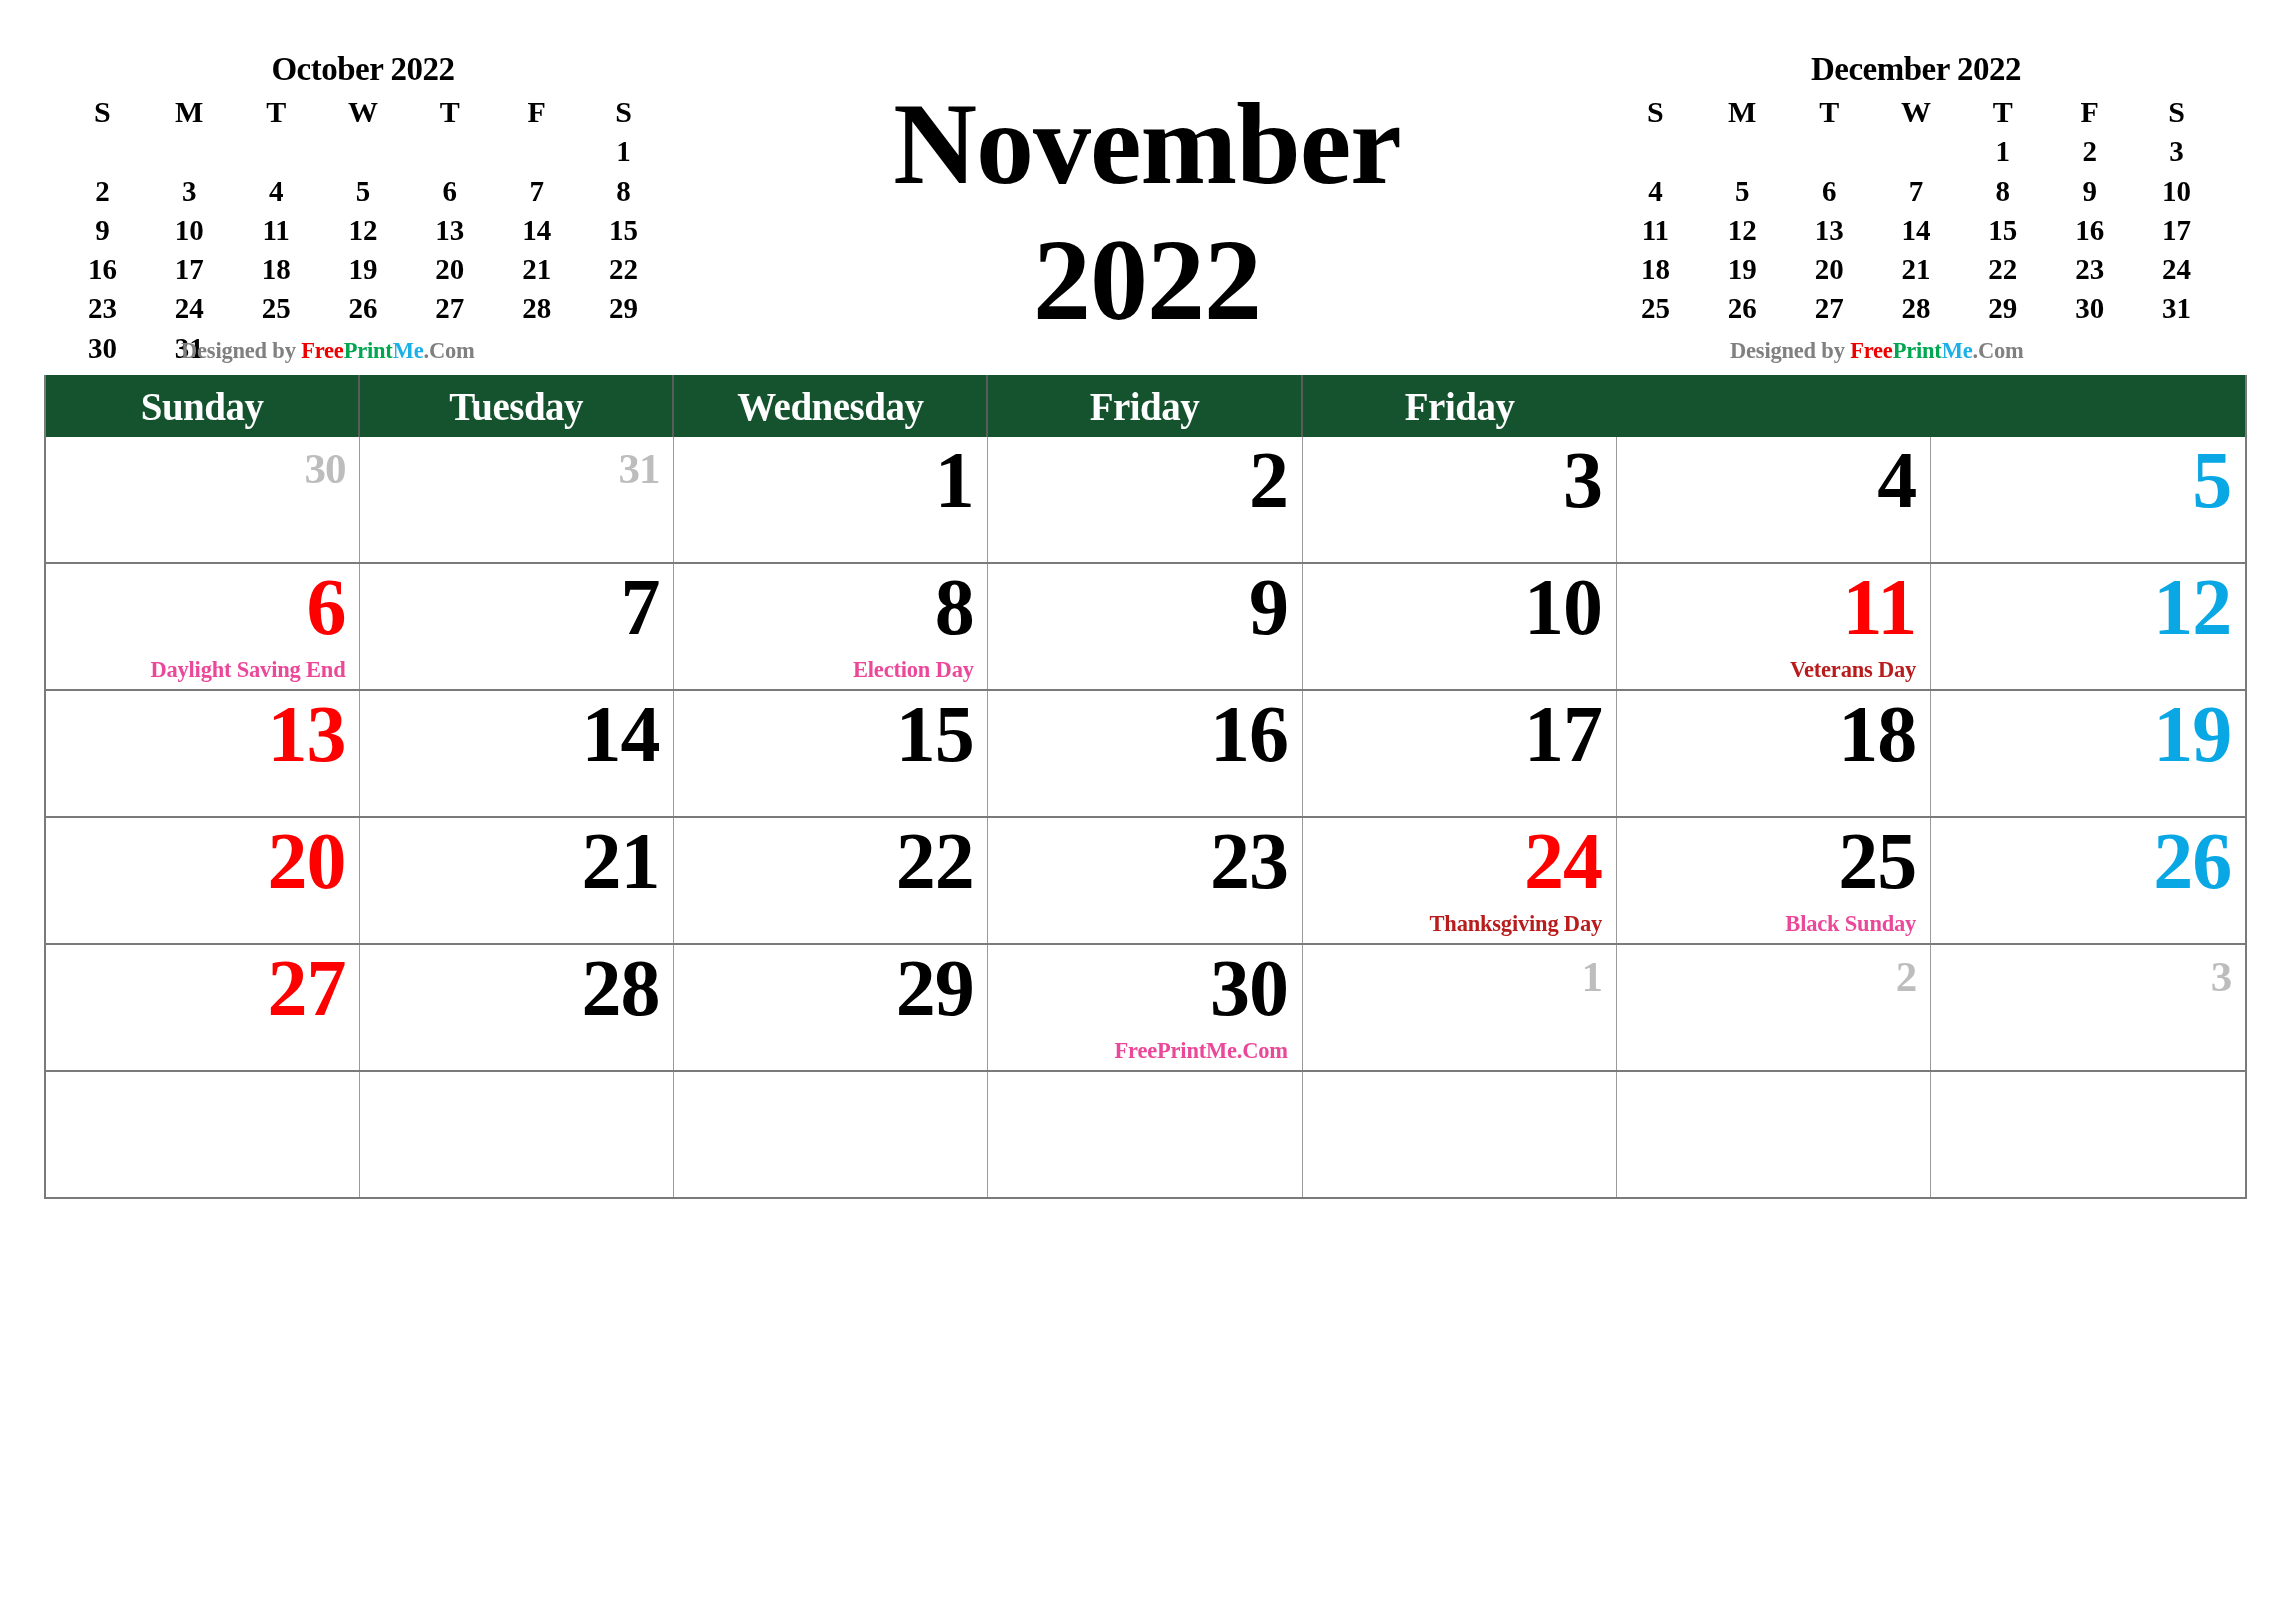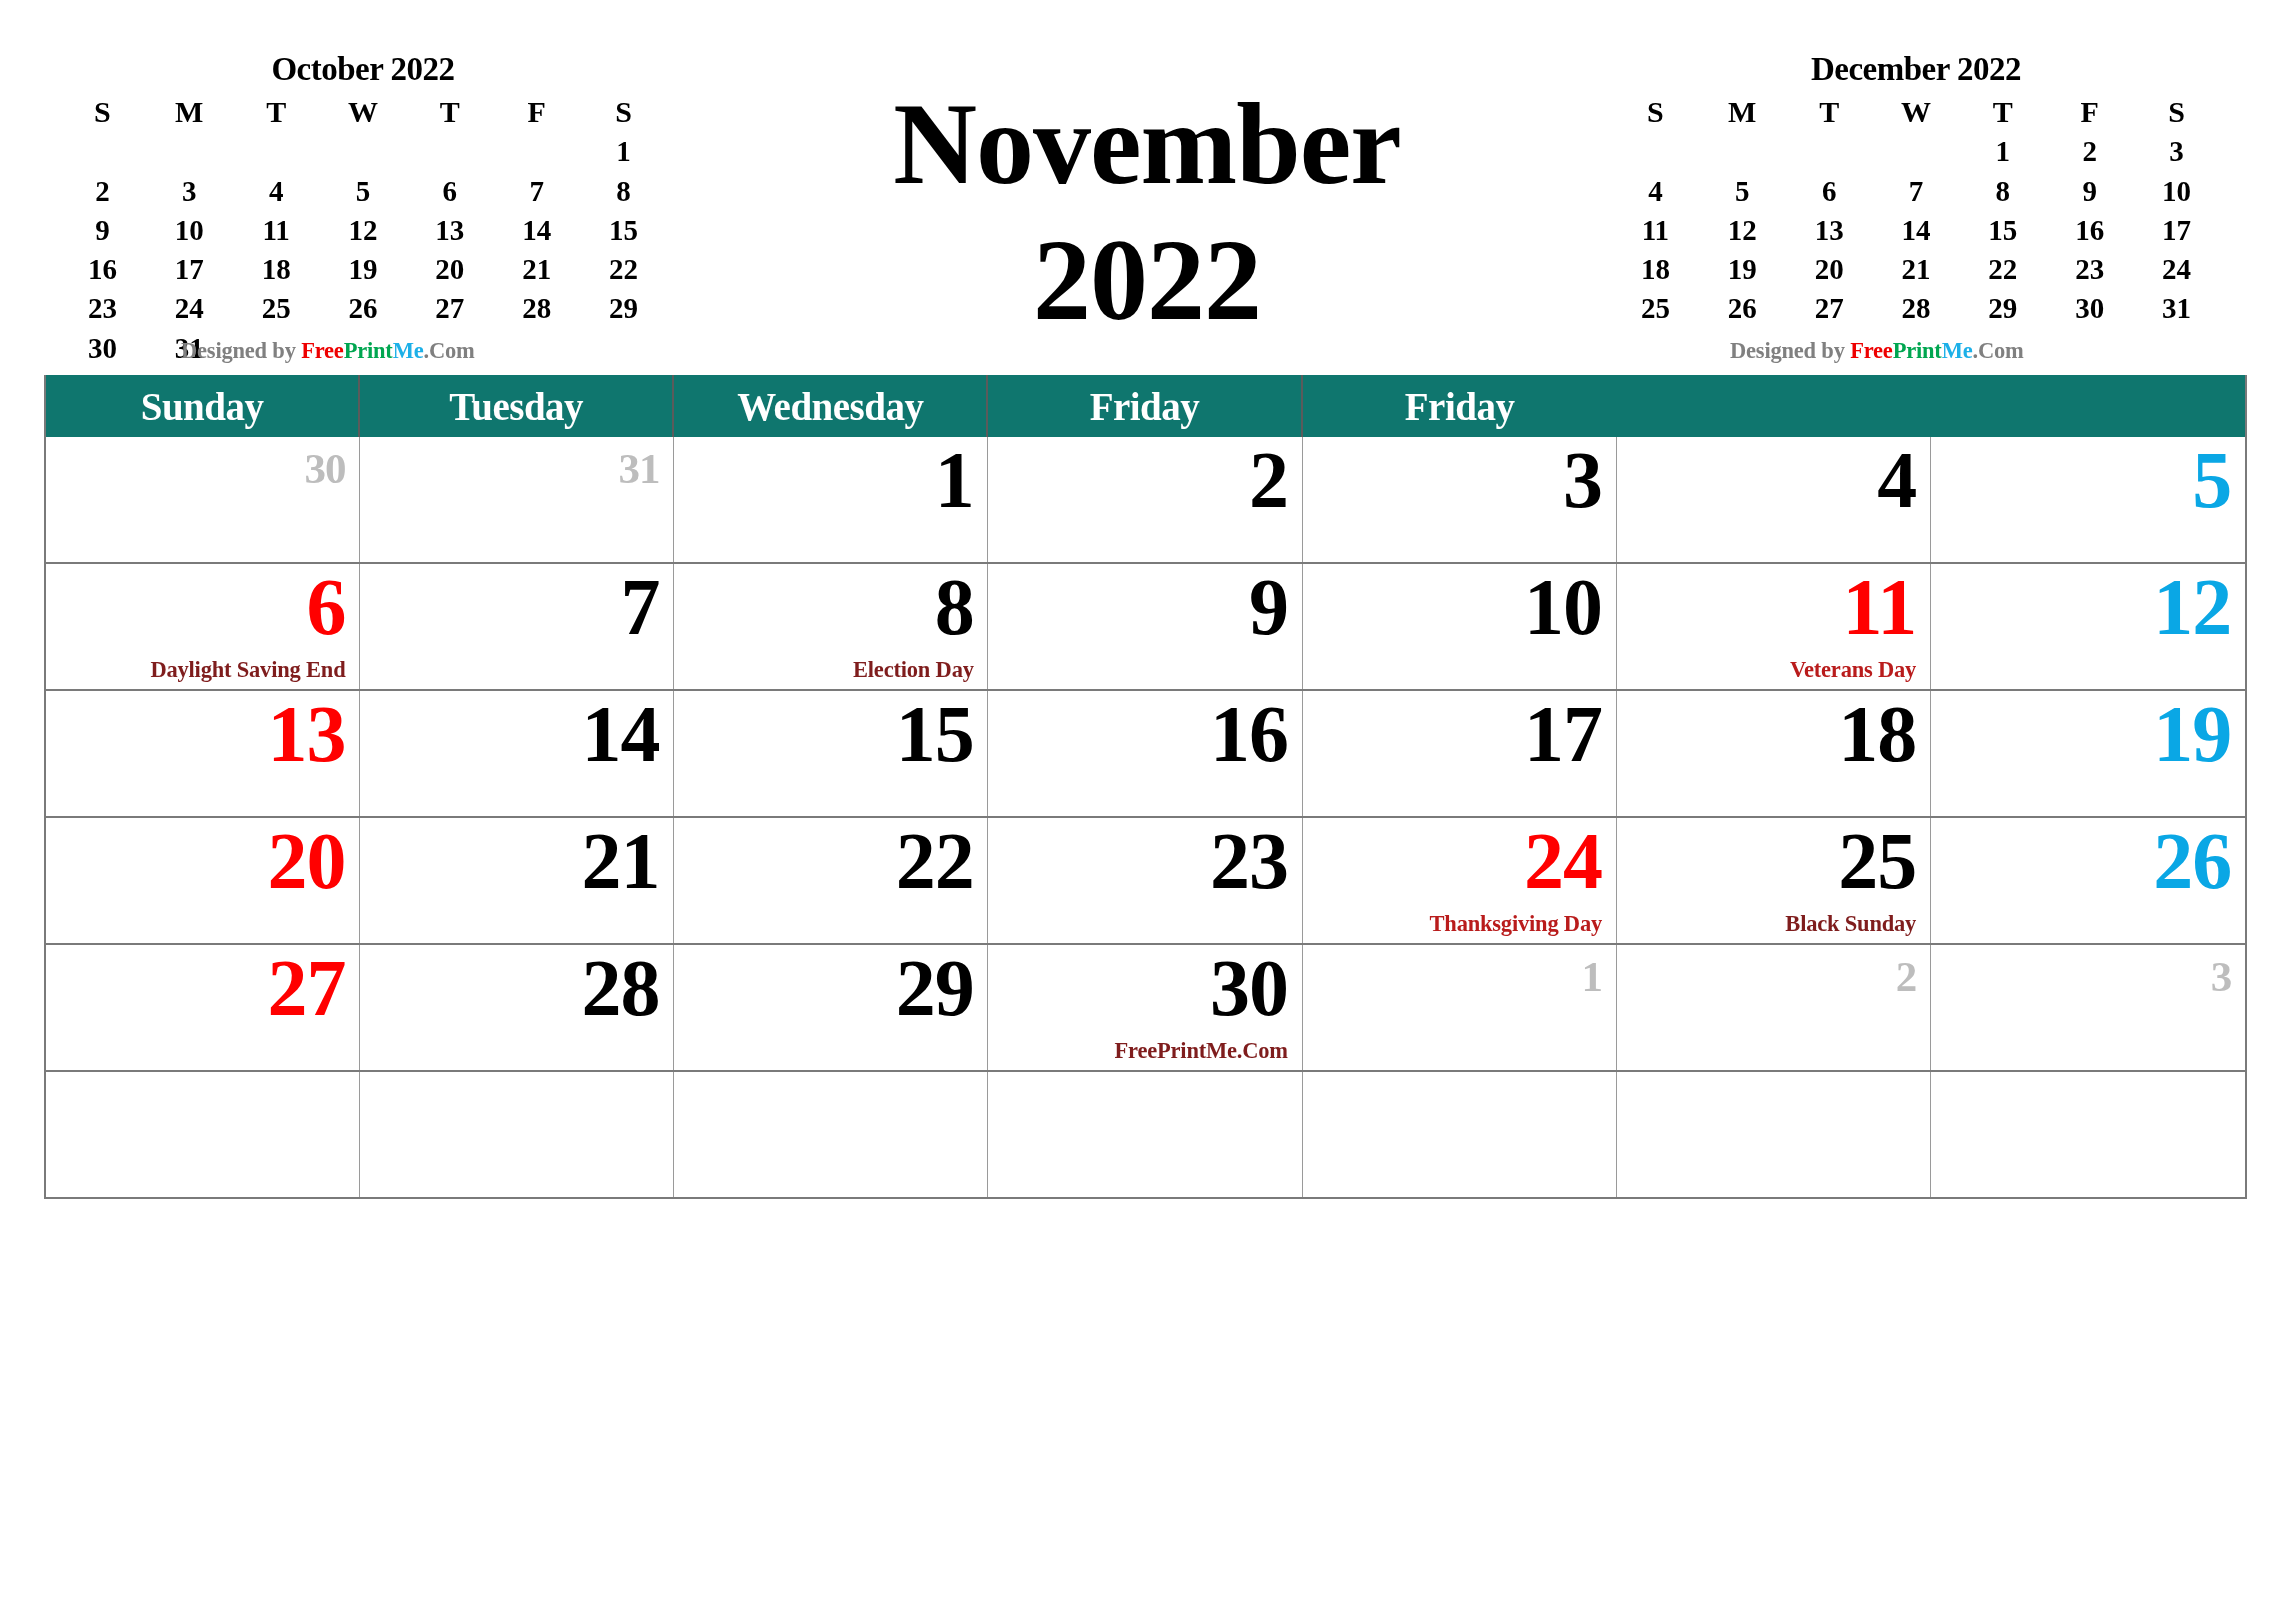--- a/index.html
+++ b/index.html
@@ -108,21 +108,21 @@
     width: 2203px;
     border-left: 2px solid #7a7a7a;
     border-right: 2px solid #7a7a7a;
     border-bottom: 2px solid #7a7a7a;
     box-sizing: border-box;
   }
 
   .cal-head {
     display: grid;
     grid-template-columns: repeat(7, 1fr);
-    background: #0f766e;
+    background: #14532d;
     height: 62px;
   }
   .cal-head div {
     display: flex;
     align-items: center;
     justify-content: center;
     color: #ffffff;
     font-size: 39px;
     font-weight: bold;
     letter-spacing: -0.5px;
@@ -168,21 +168,21 @@
   }
 
   .label {
     position: absolute;
     right: 13.7px;
     bottom: 5.9px;
     font-size: 22.5px;
     font-weight: bold;
     white-space: nowrap;
     letter-spacing: -0.2px;
-    color: #7f1d1d;
+    color: #ec4899;
     font-family: "Liberation Serif", "DejaVu Serif", serif;
   }
   .label.red { color: #b91c1c; }
 
   .cal-row.blank .cell { height: 125px; }
 </style>
 </head>
 <body>
 
 <div class="top-band">

